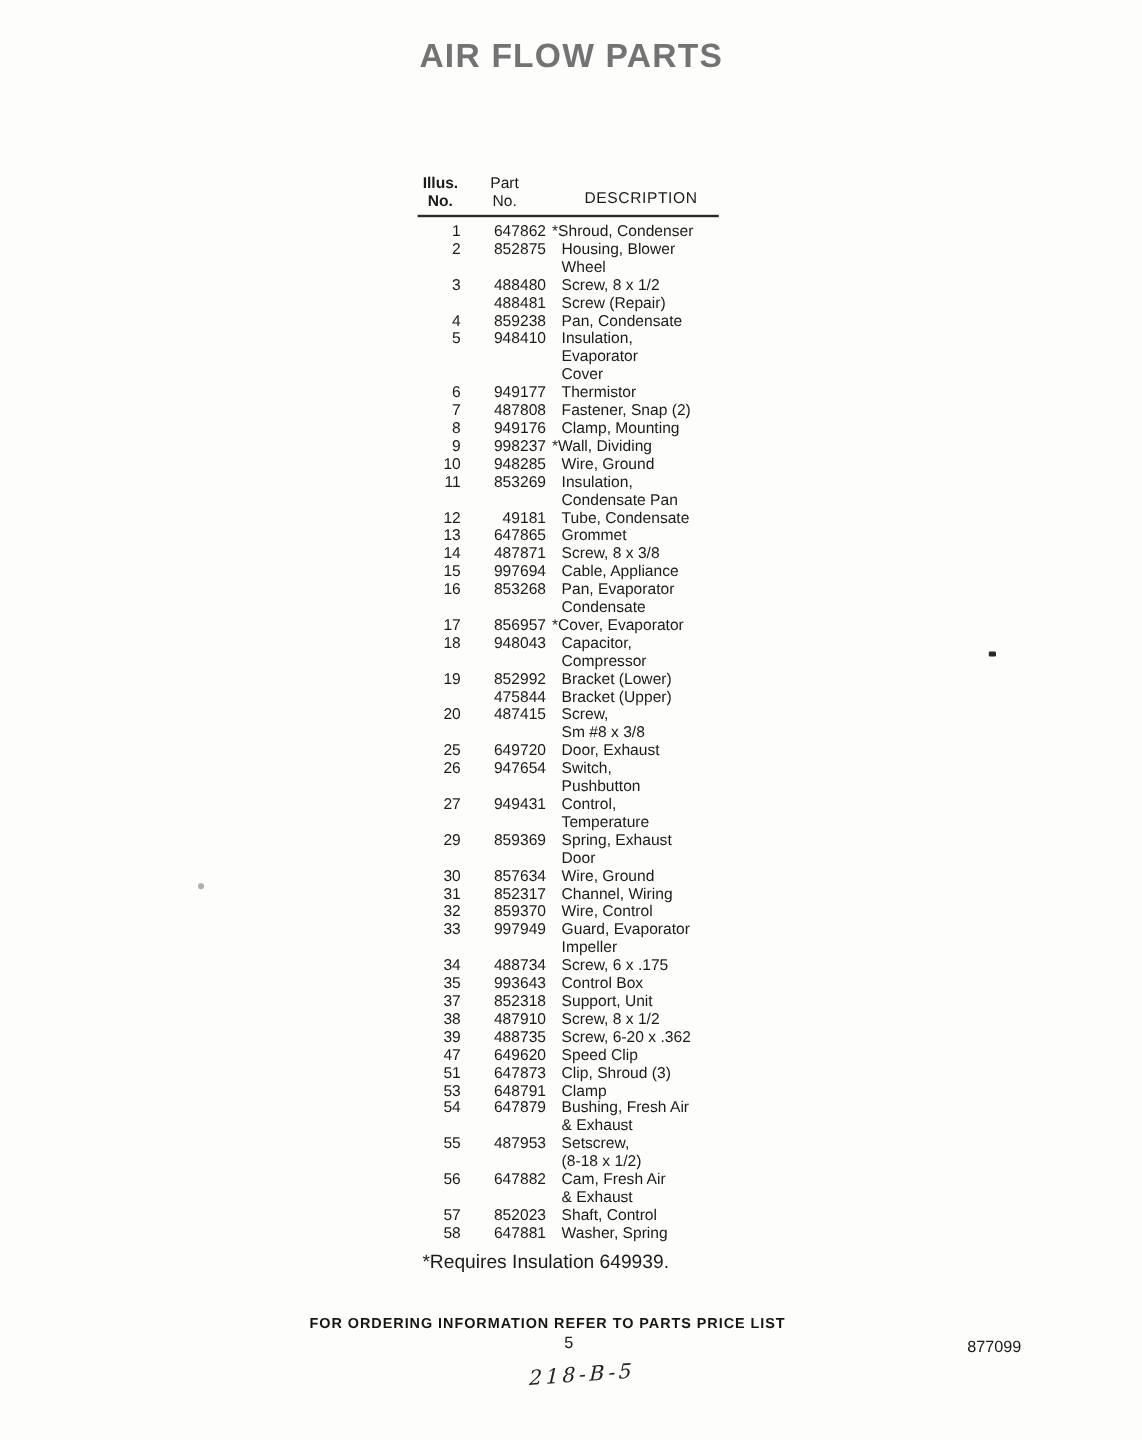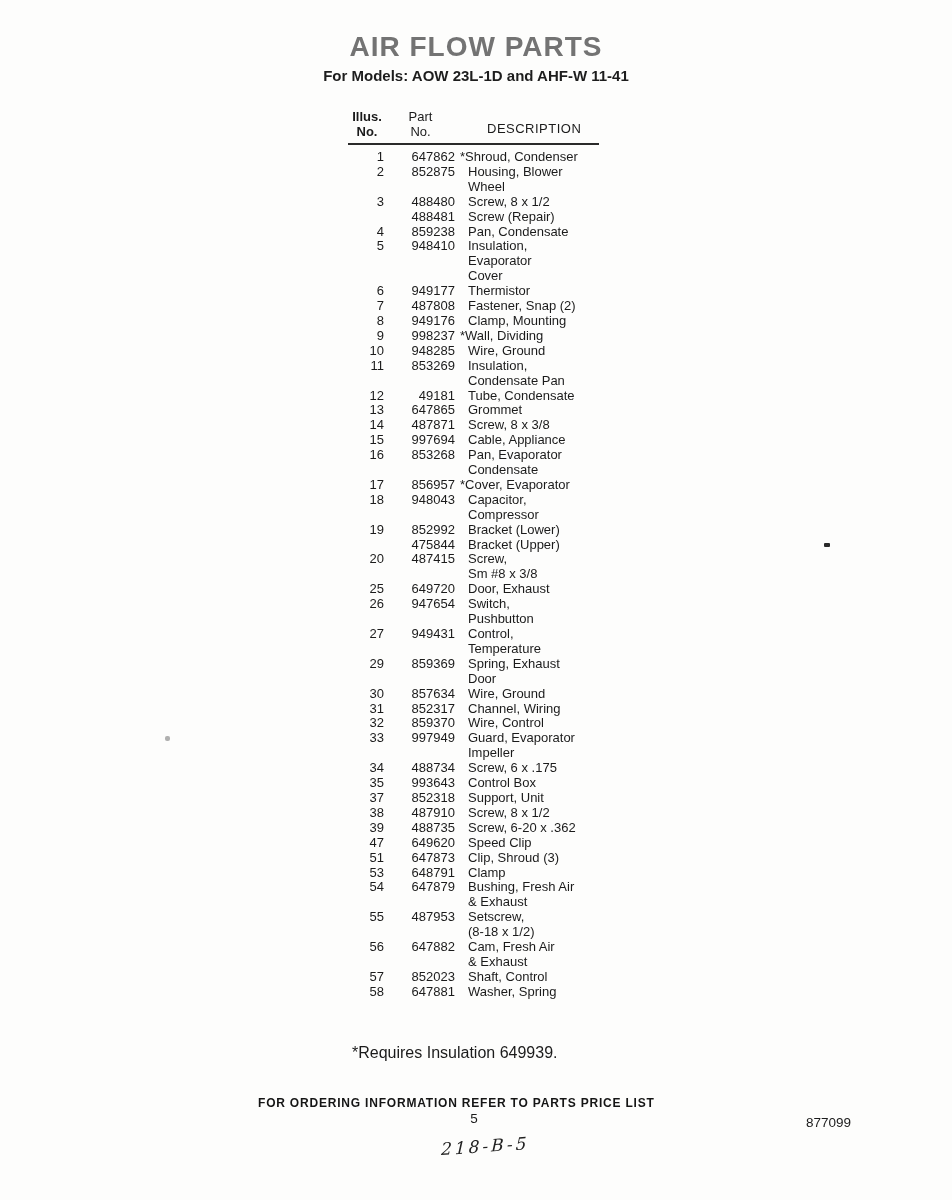--- a/index.html
+++ b/index.html
@@ -49,20 +49,21 @@
     top: 109px;
     width: 380px;
     font-size: 13px;
     font-weight: 500;
   }
   .thead {
     position: relative;
     height: 34px;
     border-bottom: 2px solid #2a2a2a;
     width: 251px;
+    margin-top: 36px;
   }
   .th-illus {
     position: absolute;
     left: 0;
     top: 0;
     width: 38px;
     text-align: center;
     line-height: 15px;
     font-weight: 700;
   }
@@ -172,21 +173,20 @@
     opacity: 0.7;
   }
 </style>
 </head>
 <body>
 
 <div class="page">
 
   <div class="title">AIR FLOW PARTS</div>
 
-  <div class="subtitle">For Models: AOW 23L-1D and AHF-W 11-41</div>
 
   <div class="parts-table">
     <div class="thead">
       <div class="th-illus">
         <div>Illus.</div>
         <div>No.</div>
       </div>
       <div class="th-part">
         <div>Part</div>
         <div>No.</div>

